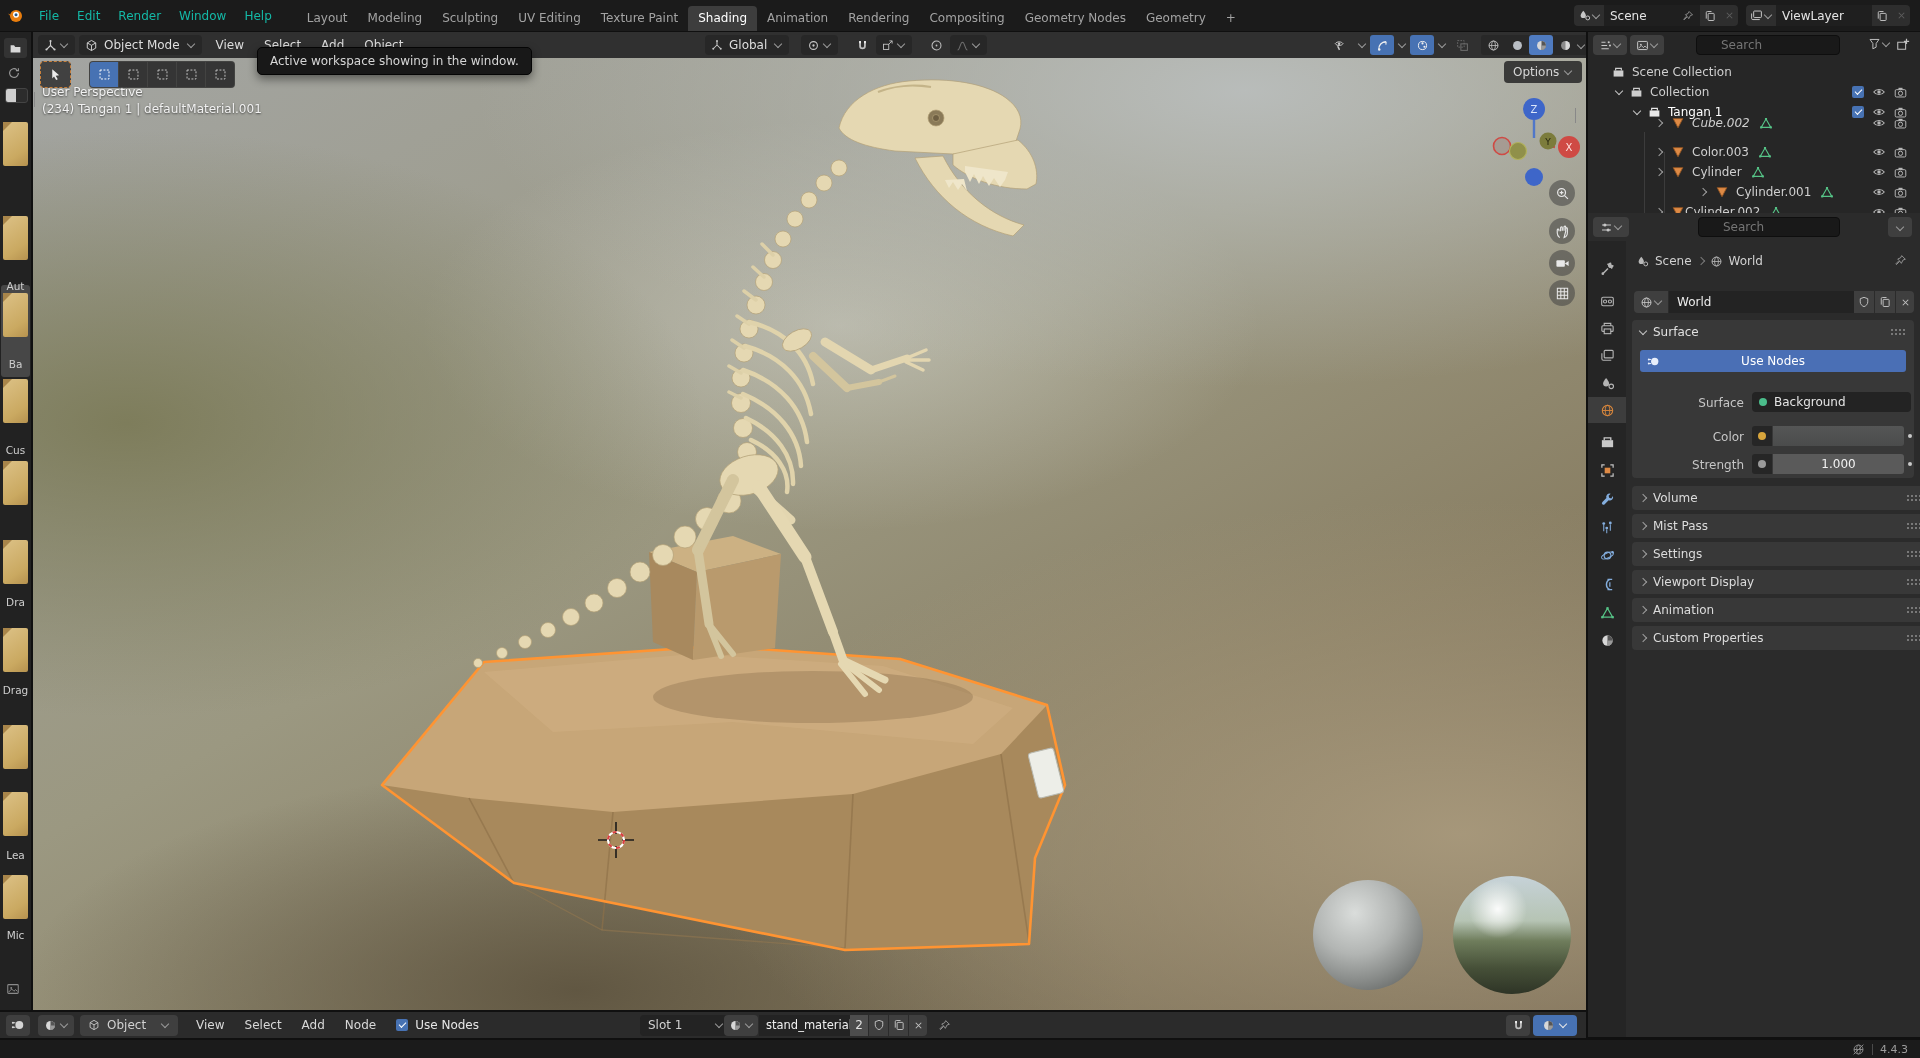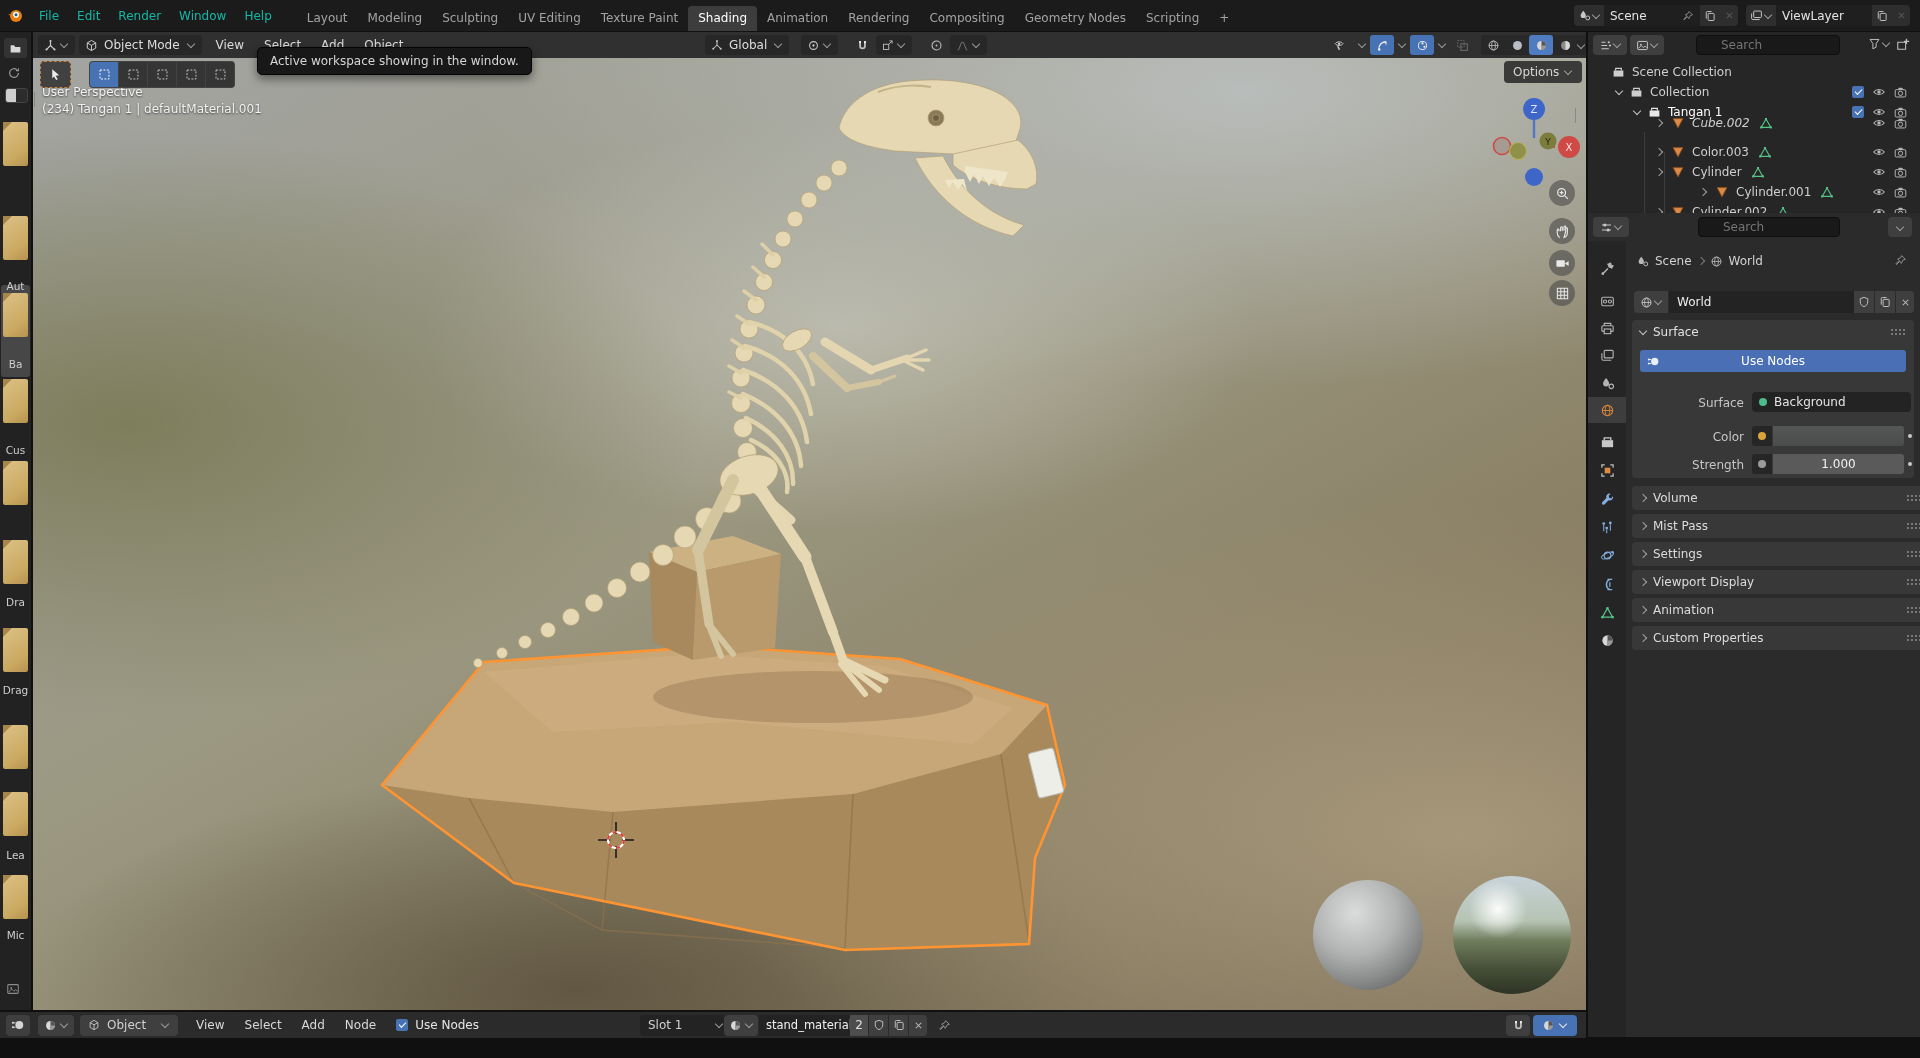--- a/index.html
+++ b/index.html
@@ -331,21 +331,21 @@
       <span class="wtab">Layout</span>
       <span class="wtab">Modeling</span>
       <span class="wtab">Sculpting</span>
       <span class="wtab">UV Editing</span>
       <span class="wtab">Texture Paint</span>
       <span class="wtab active">Shading</span>
       <span class="wtab">Animation</span>
       <span class="wtab">Rendering</span>
       <span class="wtab">Compositing</span>
       <span class="wtab">Geometry Nodes</span>
-      <span class="wtab">Scripting</span>
+      <span class="wtab">Geometry</span>
       <span class="wtab">+</span>
     </div>
     <div style="margin-left:auto;margin-right:10px;display:flex;gap:8px;">
       <div class="tb-group">
         <div class="tb-btn" style="width:30px;">
           <svg class="ic" width="13" height="13" viewBox="0 0 16 16" color="#c8c8c8">
               <use href="#s-drop"></use>
             </svg>
             <span class="caret"></span>
         </div>
@@ -889,21 +889,21 @@
           <svg class="ic" width="13" height="13" viewBox="0 0 16 16" color="#b8b8b8">
               <use href="#s-cam"></use>
             </svg>
         </div>
       </div>
       <div class="ol-row" style="top:170px;">
         <span class="chev-r" style="margin-left:68px;"></span>
         <svg class="ic" style="margin-left:9px;" width="14" height="14" viewBox="0 0 16 16">
             <use href="#s-mesh"></use>
           </svg>
-        <span style="margin-left:7px;">Cylinder.002</span>
+        <span style="">Cylinder.002</span>
         <svg class="ic" style="margin-left:9px;" width="14" height="14" viewBox="0 0 16 16">
             <use href="#s-meshdata"></use>
           </svg>
         <div class="ol-right" style="left:284px;gap:8px;">
           <svg class="ic" width="14" height="14" viewBox="0 0 16 16" color="#b8b8b8">
               <use href="#s-eye"></use>
             </svg>
           <svg class="ic" width="13" height="13" viewBox="0 0 16 16" color="#b8b8b8">
               <use href="#s-cam"></use>
             </svg>
@@ -1189,14 +1189,21 @@
         </svg>
     </div>
     <div class="flex" style="position:absolute;left:1533px;width:44px;height:21px;background:#4772b3;border-radius:4px;justify-content:center;gap:3px;">
       <svg class="ic" width="13" height="13" viewBox="0 0 16 16">
           <use href="#s-matball"></use>
         </svg>
       <span class="caret" style="border-color:#e8e8e8;"></span>
     </div>
   </div>
 
+  <div id="statusbar" class="abs">
+    <svg class="ic" style="margin-right:7px;" width="13" height="13" viewBox="0 0 16 16" color="#8a8a8a">
+        <use href="#s-globeslash"></use>
+      </svg>
+    <span style="border-left:1px solid #4a4a4a;height:11px;margin-right:7px;"></span>
+    <span style="margin-right:12px;">4.4.3</span>
+  </div>
 
 </div>
 
 </body></html>

